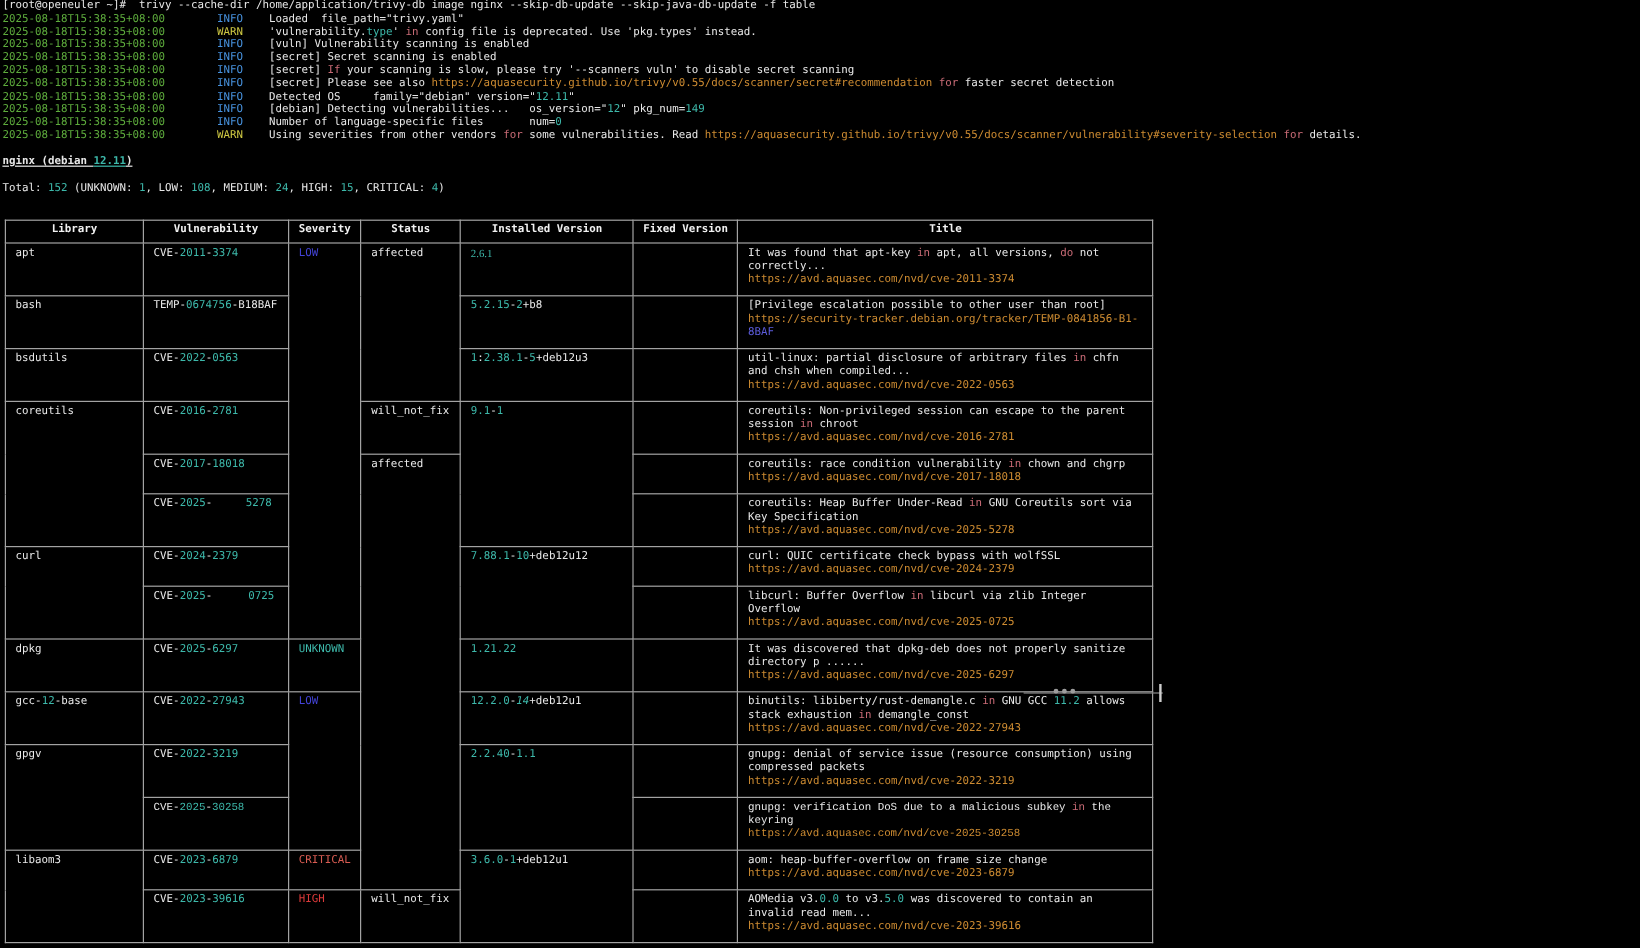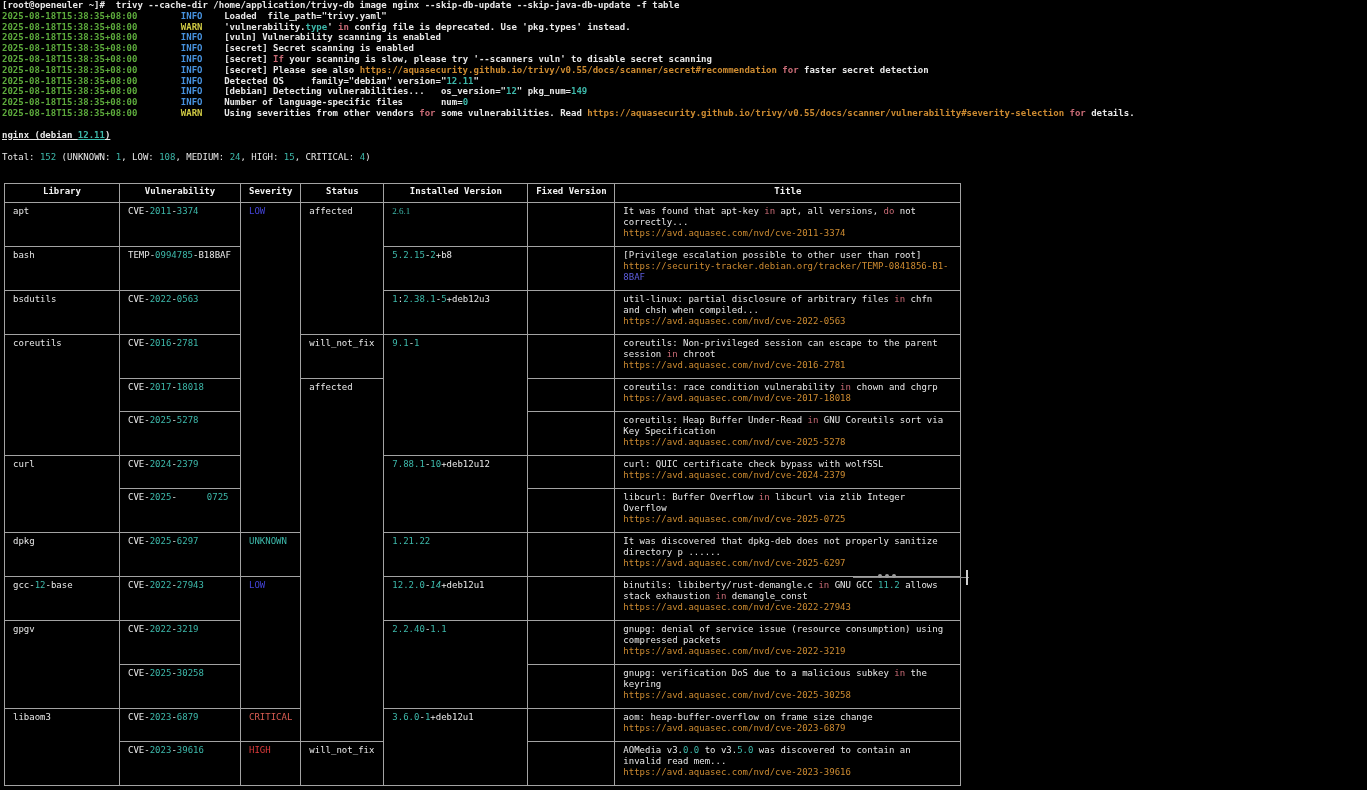--- a/index.html
+++ b/index.html
@@ -3,21 +3,21 @@
 <meta charset="utf-8">
 <style>
   :root { --border: #a3a3a3; }
   html,body { margin:0; padding:0; }
   body {
     width:1367px; height:790px; overflow:hidden; position:relative;
     background:#000;
     font-family:"DejaVu Sans Mono", monospace;
     font-size:9px; color:#e8e8e8;
   }
-  #log { position:absolute; top:0; left:2px; margin:0;font-weight:bold; }
+  #log { position:absolute; top:0; left:2px; margin:0; }
   .tline { white-space:pre; height:10.8px; line-height:10.8px; }
   #heading { position:absolute; top:130px; left:2px; font-weight:bold; white-space:pre; line-height:11px; }
   #summary { position:absolute; top:152px; left:2px; white-space:pre; line-height:11px; }
   #vuln-table { position:absolute; top:183px; left:4px; border-collapse:collapse; table-layout:fixed; font:inherit; }
   #vuln-table td, #vuln-table th { border:1px solid var(--border); vertical-align:top; overflow:hidden; }
   #vuln-table th { font-weight:bold; text-align:center; padding:2px 0; color:#f2f2f2; white-space:pre; }
   #vuln-table td { padding:3px 8px 0 8px; }
   .cline { line-height:11px; white-space:pre; min-height:11px; }
   #scrubber { position:absolute; left:0; top:0; }
   .scrub-line { position:absolute; left:853px; top:577px; width:116px; height:1px; background:#8a8a8a; }
@@ -74,21 +74,21 @@
             <div class="cline"><span style="color: rgb(232, 232, 232);">It was found that apt-key </span><span style="color: rgb(201, 107, 118);">in</span><span style="color: rgb(232, 232, 232);"> apt, all versions, </span><span style="color: rgb(201, 107, 118);">do</span><span style="color: rgb(232, 232, 232);"> not</span></div>
             <div class="cline"><span style="color: rgb(232, 232, 232);">correctly...</span></div>
             <div class="cline"><span style="color: rgb(205, 139, 49);">https://avd.aquasec.com/nvd/cve-2011-3374</span></div>
           </td>
         </tr>
         <tr style="height: 44px;">
           <td>
             <div class="cline"><span style="color: rgb(232, 232, 232);">bash</span></div>
           </td>
           <td>
-            <div class="cline"><span style="color: rgb(232, 232, 232);">TEMP-</span><span style="color: rgb(61, 184, 170);">0994785</span><span style="color: rgb(232, 232, 232);">-B18BAF</span></div>
+            <div class="cline"><span style="color: rgb(232, 232, 232);">TEMP-</span><span style="color: rgb(61, 184, 170);">0674756</span><span style="color: rgb(232, 232, 232);">-B18BAF</span></div>
           </td>
           <td>
             <div class="cline"><span style="color: rgb(61, 184, 170);">5.2.15</span><span style="color: rgb(232, 232, 232);">-</span><span style="color: rgb(61, 184, 170);">2</span><span style="color: rgb(232, 232, 232);">+b8</span></div>
           </td>
           <td></td>
           <td>
             <div class="cline"><span style="color: rgb(232, 232, 232);">[Privilege escalation possible to other user than root]</span></div>
             <div class="cline"><span style="color: rgb(205, 139, 49);">https://security-tracker.debian.org/tracker/TEMP-0841856-B1-</span></div>
             <div class="cline"><span style="color: rgb(93, 93, 222);">8BAF</span></div>
           </td>
@@ -138,21 +138,21 @@
             <div class="cline"><span style="color: rgb(232, 232, 232);">affected</span></div>
           </td>
           <td></td>
           <td>
             <div class="cline"><span style="color: rgb(232, 232, 232);">coreutils: race condition vulnerability </span><span style="color: rgb(201, 107, 118);">in</span><span style="color: rgb(232, 232, 232);"> chown and chgrp</span></div>
             <div class="cline"><span style="color: rgb(205, 139, 49);">https://avd.aquasec.com/nvd/cve-2017-18018</span></div>
           </td>
         </tr>
         <tr style="height: 44px;">
           <td>
-            <div class="cline"><span style="color: rgb(232, 232, 232);">CVE-</span><span style="color: rgb(61, 184, 170);">2025</span><span style="color: rgb(232, 232, 232);">-</span><span style="color: rgb(61, 184, 170);">5278</span></div>
+            <div class="cline"><span style="color: rgb(232, 232, 232);">CVE-</span><span style="color: rgb(61, 184, 170);">2025</span><span style="color: rgb(232, 232, 232);">-</span><span style="color: rgb(61, 184, 170); margin-left: 28px;">5278</span></div>
           </td>
           <td></td>
           <td>
             <div class="cline"><span style="color: rgb(232, 232, 232);">coreutils: Heap Buffer Under-Read </span><span style="color: rgb(201, 107, 118);">in</span><span style="color: rgb(232, 232, 232);"> GNU Coreutils sort via</span></div>
             <div class="cline"><span style="color: rgb(232, 232, 232);">Key Specification</span></div>
             <div class="cline"><span style="color: rgb(205, 139, 49);">https://avd.aquasec.com/nvd/cve-2025-5278</span></div>
           </td>
         </tr>
         <tr style="height: 33px;">
           <td rowspan="2">
@@ -231,21 +231,21 @@
           <td rowspan="2">
             <div class="cline"><span style="color: rgb(61, 184, 170);">2.2.40</span><span style="color: rgb(232, 232, 232);">-</span><span style="color: rgb(61, 184, 170);">1.1</span></div>
           </td>
           <td></td>
           <td>
             <div class="cline"><span style="color: rgb(232, 232, 232);">gnupg: denial of service issue (resource consumption) using</span></div>
             <div class="cline"><span style="color: rgb(232, 232, 232);">compressed packets</span></div>
             <div class="cline"><span style="color: rgb(205, 139, 49);">https://avd.aquasec.com/nvd/cve-2022-3219</span></div>
           </td>
         </tr>
-        <tr style="height: 44px;">
+        <tr style="height: 44px; font-family: Liberation Mono, monospace;">
           <td>
             <div class="cline"><span style="color: rgb(232, 232, 232);">CVE-</span><span style="color: rgb(61, 184, 170);">2025</span><span style="color: rgb(232, 232, 232);">-</span><span style="color: rgb(61, 184, 170);">30258</span></div>
           </td>
           <td></td>
           <td>
             <div class="cline"><span style="color: rgb(232, 232, 232);">gnupg: verification DoS due to a malicious subkey </span><span style="color: rgb(201, 107, 118);">in</span><span style="color: rgb(232, 232, 232);"> the</span></div>
             <div class="cline"><span style="color: rgb(232, 232, 232);">keyring</span></div>
             <div class="cline"><span style="color: rgb(205, 139, 49);">https://avd.aquasec.com/nvd/cve-2025-30258</span></div>
           </td>
         </tr>

